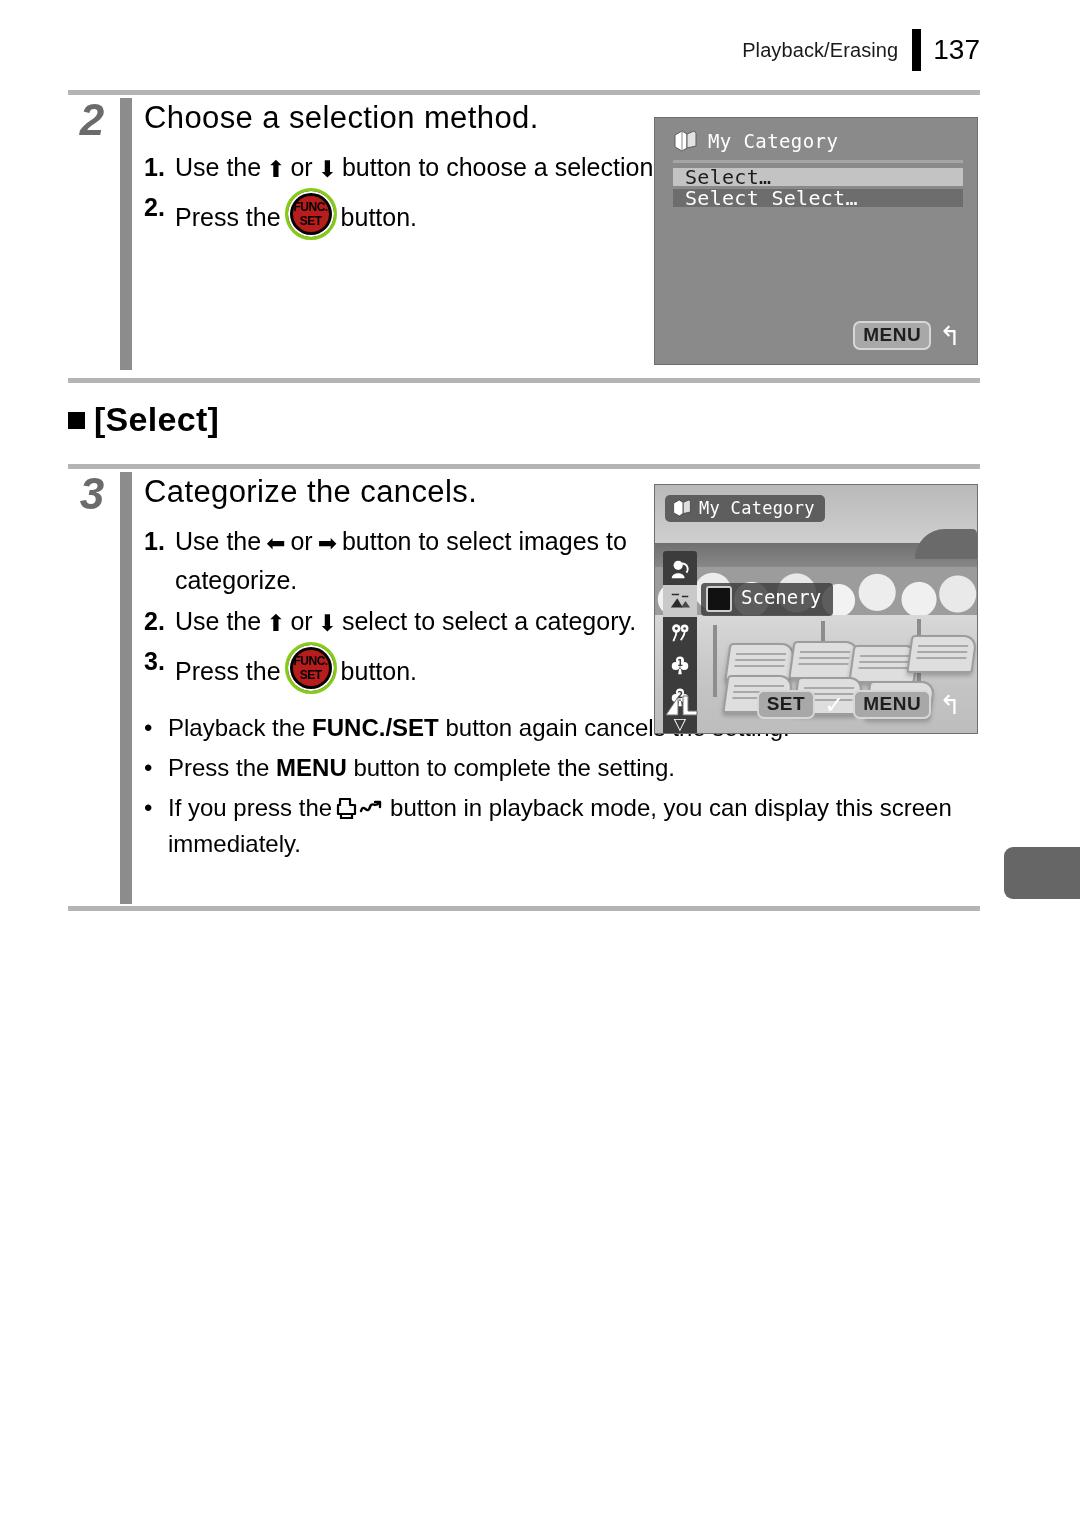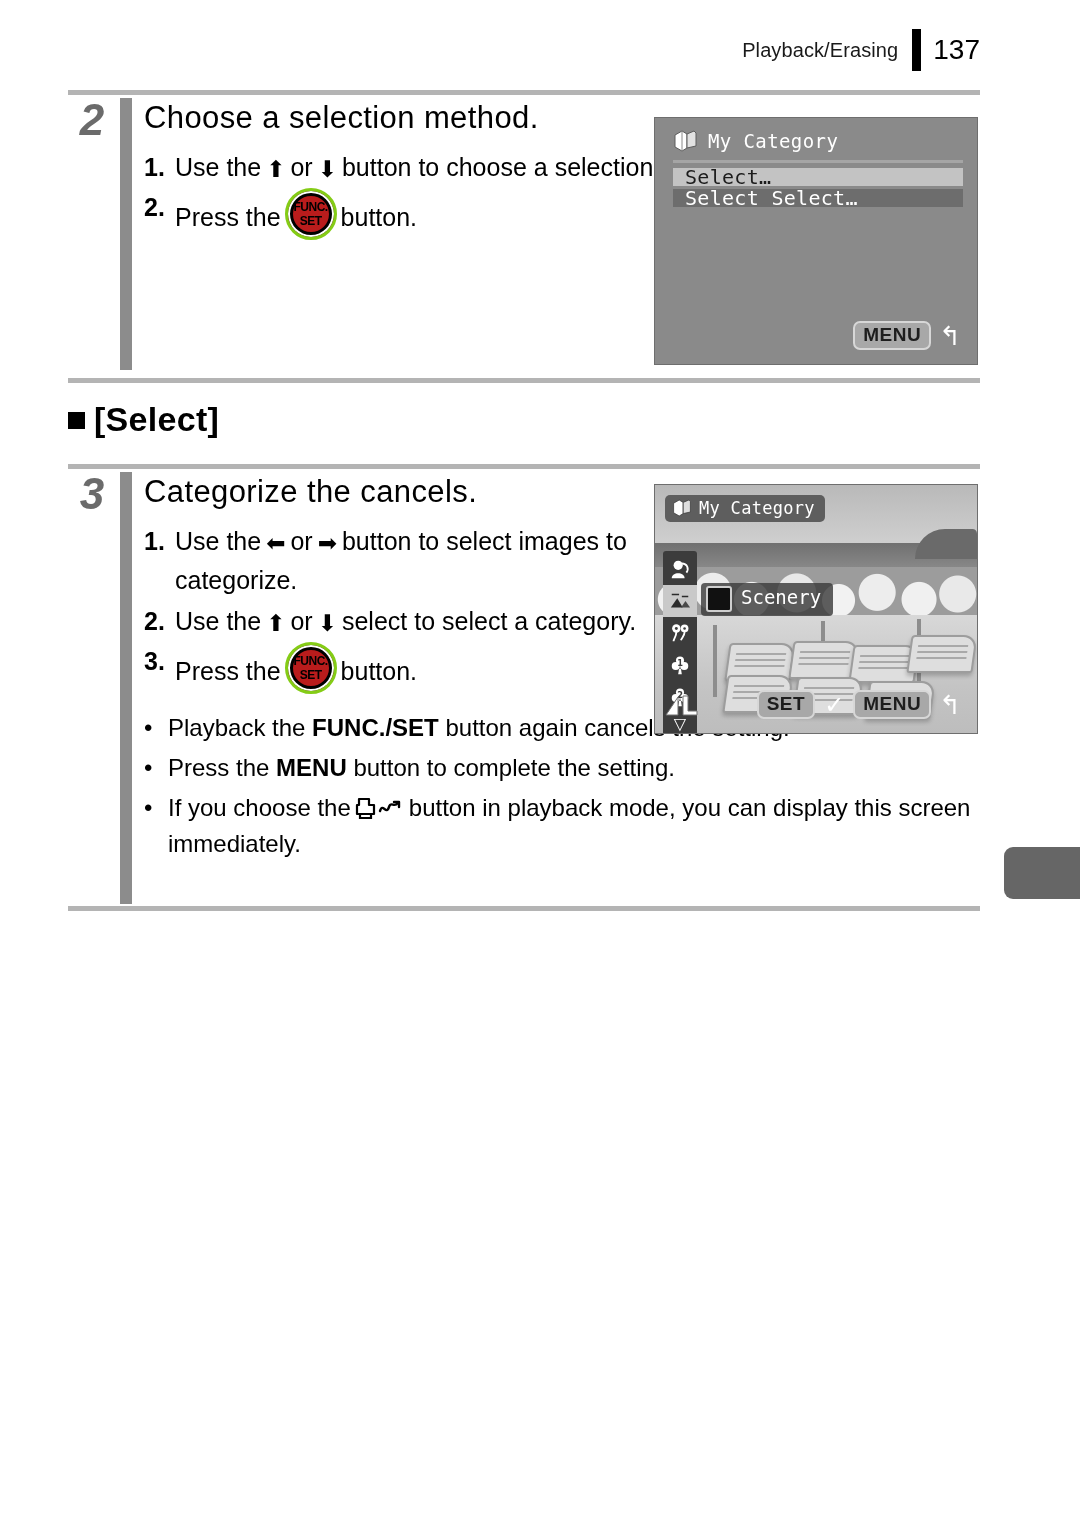--- a/index.html
+++ b/index.html
@@ -525,21 +525,21 @@
       <div class="note-item">
         <span class="note-dot">•</span>
         <span class="note-text"><span>Playback the</span> <span class="kbd-bold">FUNC./SET</span> <span>button again cancels the setting.</span></span>
       </div>
       <div class="note-item">
         <span class="note-dot">•</span>
         <span class="note-text"><span>Press the</span> <span class="kbd-bold">MENU</span> <span>button to complete the setting.</span></span>
       </div>
       <div class="note-item">
         <span class="note-dot">•</span>
-        <span class="note-text"><span>If you choose the</span><span class="printshare"><svg viewBox="0 0 54 26" width="54" height="26" aria-hidden="true">
+        <span class="note-text"><span>If you press the</span><span class="printshare"><svg viewBox="0 0 54 26" width="54" height="26" aria-hidden="true">
                 <path d="M6 4 L16 4 L16 10 L21 10 L21 19 L4 19 L4 10 L6 10 Z" fill="none" stroke="#000" stroke-width="2.2" stroke-linejoin="round"></path>
                 <path d="M7 19 L7 23 L18 23 L18 19" fill="none" stroke="#000" stroke-width="2.2"></path>
                 <path d="M27 16 C30 7, 33 21, 36 12 C38 6, 41 13, 45 8" fill="none" stroke="#000" stroke-width="2.4" stroke-linecap="round"></path>
                 <path d="M41 7 L46 7 L46 12" fill="none" stroke="#000" stroke-width="2.4" stroke-linecap="round" stroke-linejoin="round"></path>
               </svg></span><span>button in playback mode, you can display this screen immediately.</span></span>
       </div>
     </div>
   </div>
 </div>
 

